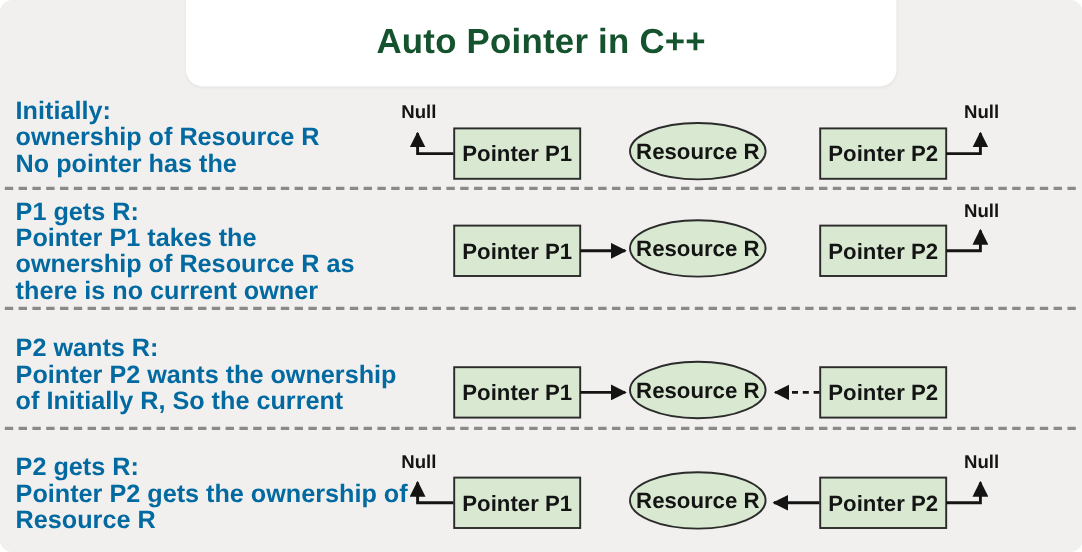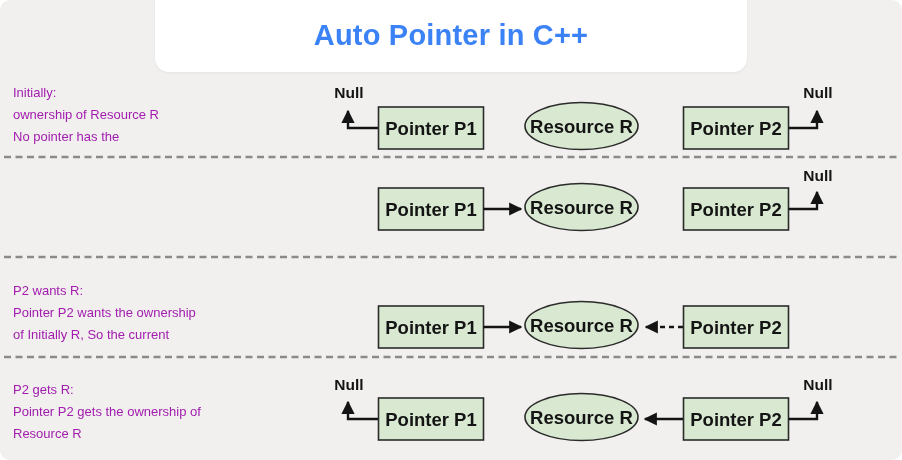--- a/index.html
+++ b/index.html
@@ -9,25 +9,25 @@
     background:#f1f0ee; border-radius:10px; overflow:hidden;
   }
   .title-card {
     position:absolute; left:155px; top:-18px; width:592px; height:90px;
     background:#ffffff; border-radius:14px;
     box-sizing:border-box; padding-top:16px;
     display:flex; align-items:center; justify-content:center;
     box-shadow:0 1px 3px rgba(0,0,0,0.05);
   }
   .title-text {
-    font-size:29px; font-weight:700; color:#3b82f6; letter-spacing:0.2px;
+    font-size:29px; font-weight:700; color:#14532d; letter-spacing:0.2px;
   }
   .caption {
     position:absolute; left:13px; width:340px;
-    color:#a21caf; font-weight:400; font-size:13px; line-height:22px;
+    color:#0369a1; font-weight:700; font-size:21px; line-height:22px;
   }
   .caption .cap-line { white-space:nowrap; }
   .cap-r1 { top:82px; }
   .cap-r2 { top:166px; }
   .cap-r3 { top:280px; }
   .cap-r4 { top:379px; }
   .diagram { position:absolute; left:0; top:0; }
   .node   { fill:#d8e8d1; stroke:#2b2b2b; stroke-width:1.6px; }
   .nlabel { font-family:"Liberation Sans", sans-serif; font-weight:700; font-size:18.5px; fill:#141414; text-anchor:middle; }
   .nulltext { font-family:"Liberation Sans", sans-serif; font-weight:700; font-size:15.5px; fill:#141414; text-anchor:middle; }
@@ -44,20 +44,26 @@
   <div class="title-card">
     <div class="title-text">Auto Pointer in C++</div>
   </div>
 
   <div class="caption cap-r1">
     <div class="cap-line">Initially:</div>
     <div class="cap-line">ownership of Resource R</div>
     <div class="cap-line">No pointer has the</div>
   </div>
 
+  <div class="caption cap-r2">
+    <div class="cap-line">P1 gets R:</div>
+    <div class="cap-line">Pointer P1 takes the</div>
+    <div class="cap-line">ownership of Resource R as</div>
+    <div class="cap-line">there is no current owner</div>
+  </div>
 
   <div class="caption cap-r3">
     <div class="cap-line">P2 wants R:</div>
     <div class="cap-line">Pointer P2 wants the ownership</div>
     <div class="cap-line">of Initially R, So the current</div>
   </div>
 
   <div class="caption cap-r4">
     <div class="cap-line">P2 gets R:</div>
     <div class="cap-line">Pointer P2 gets the ownership of</div>

